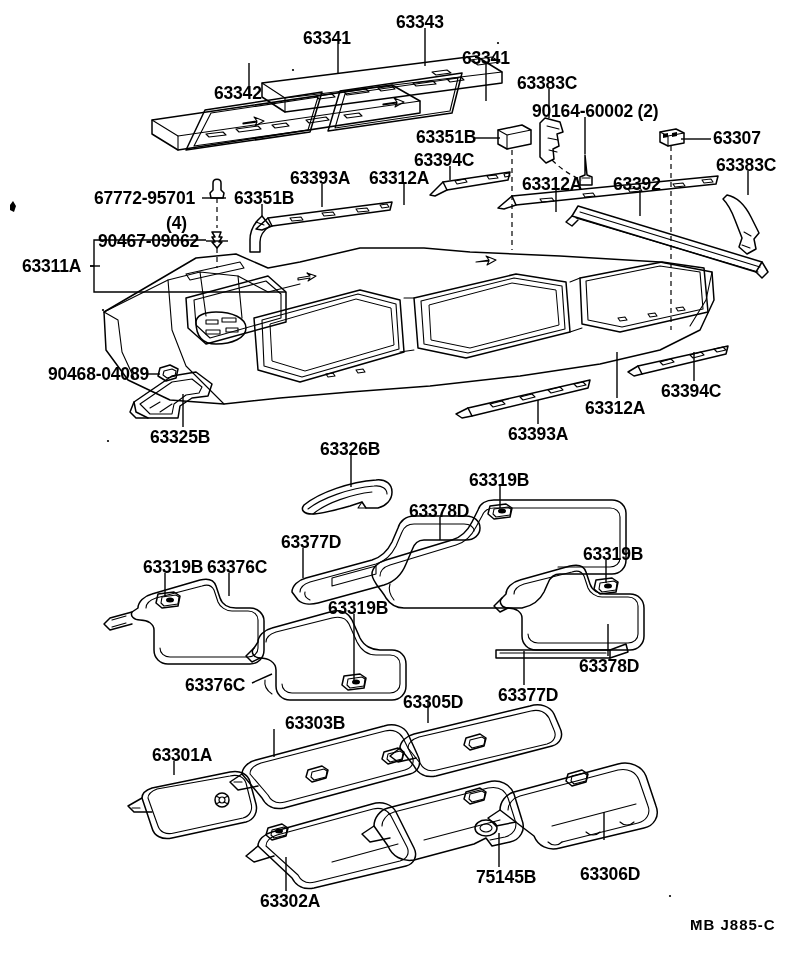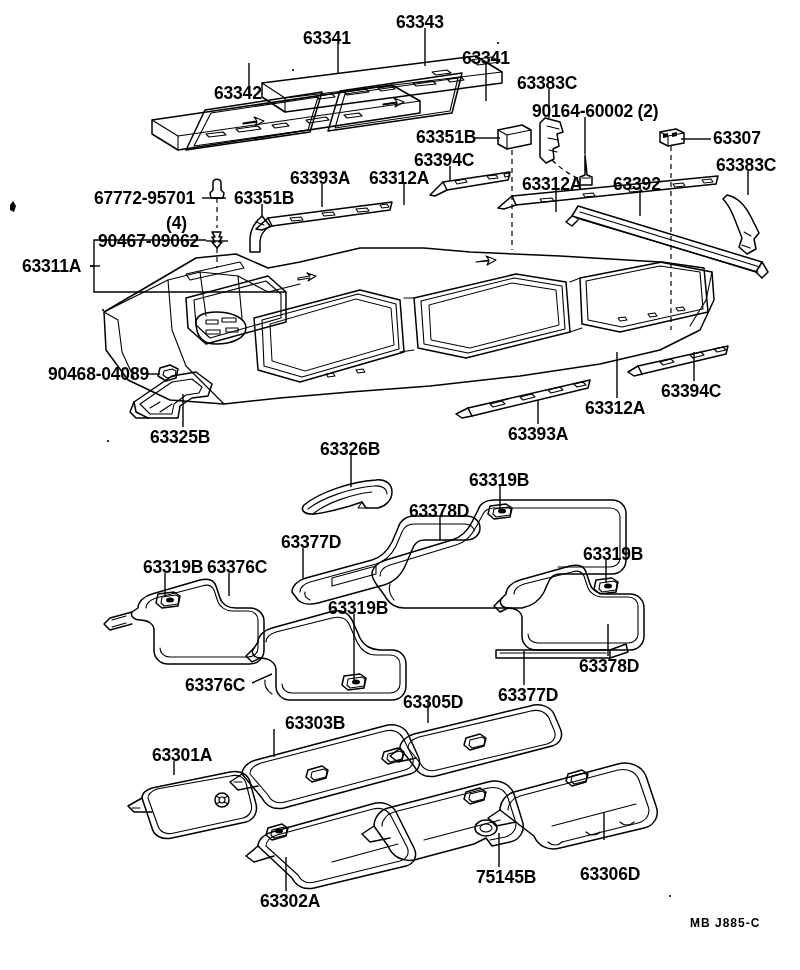--- a/index.html
+++ b/index.html
@@ -26,21 +26,21 @@
     font-size:17.5px;
     font-weight:700;
     letter-spacing:-0.2px;
     white-space:nowrap;
     line-height:1;
     color:#000;
     font-family:"Liberation Sans","DejaVu Sans",sans-serif;
   }
   .footer{
     position:absolute;
-    font-size:12px;
+    font-size:15px;
     font-weight:700;
     letter-spacing:1px;
     white-space:nowrap;
     font-family:"Liberation Sans","DejaVu Sans",sans-serif;
   }
 </style>
 </head>
 <body>
 
 <div id="sheet">

